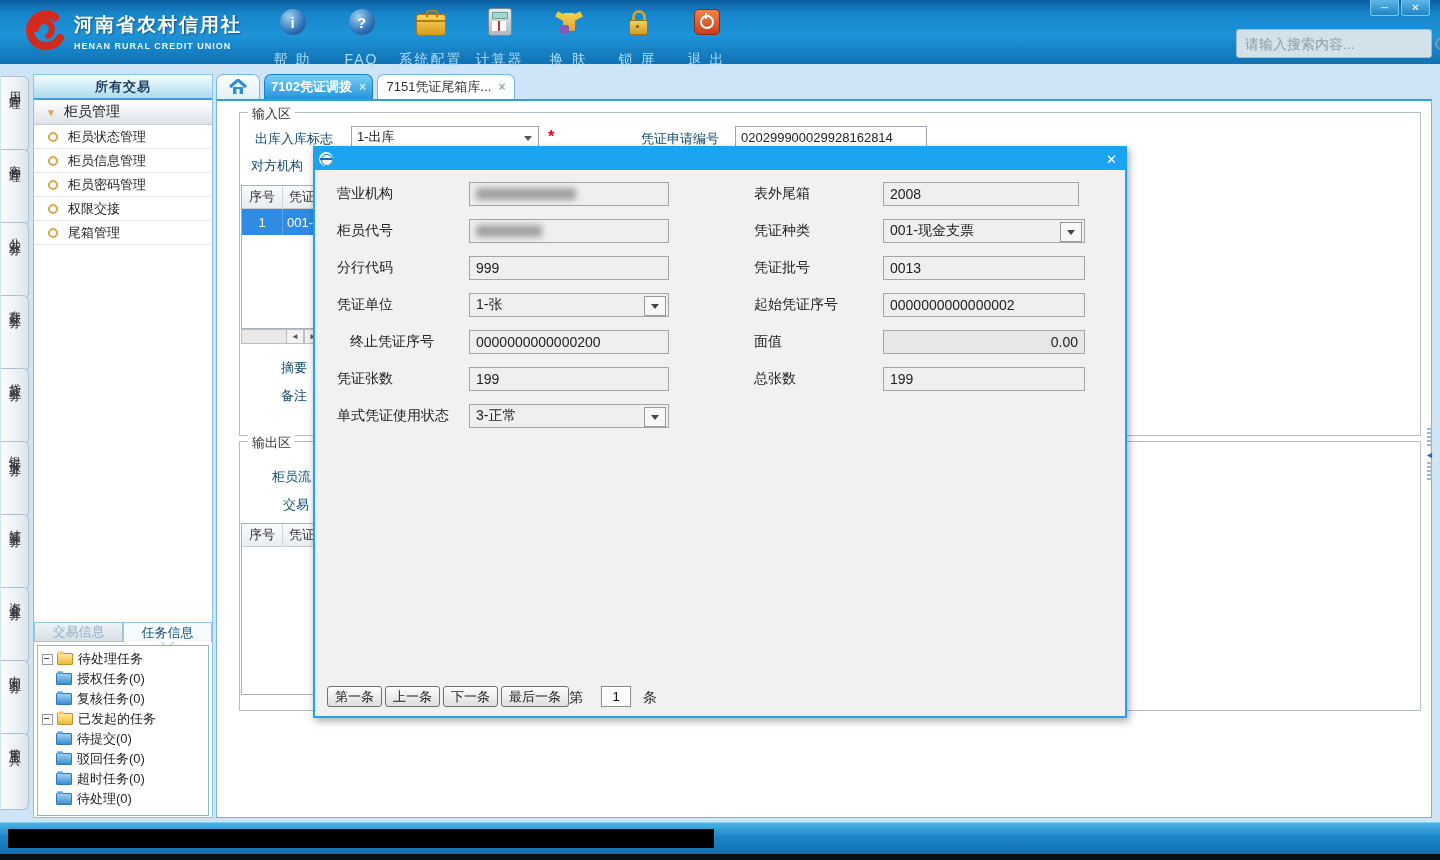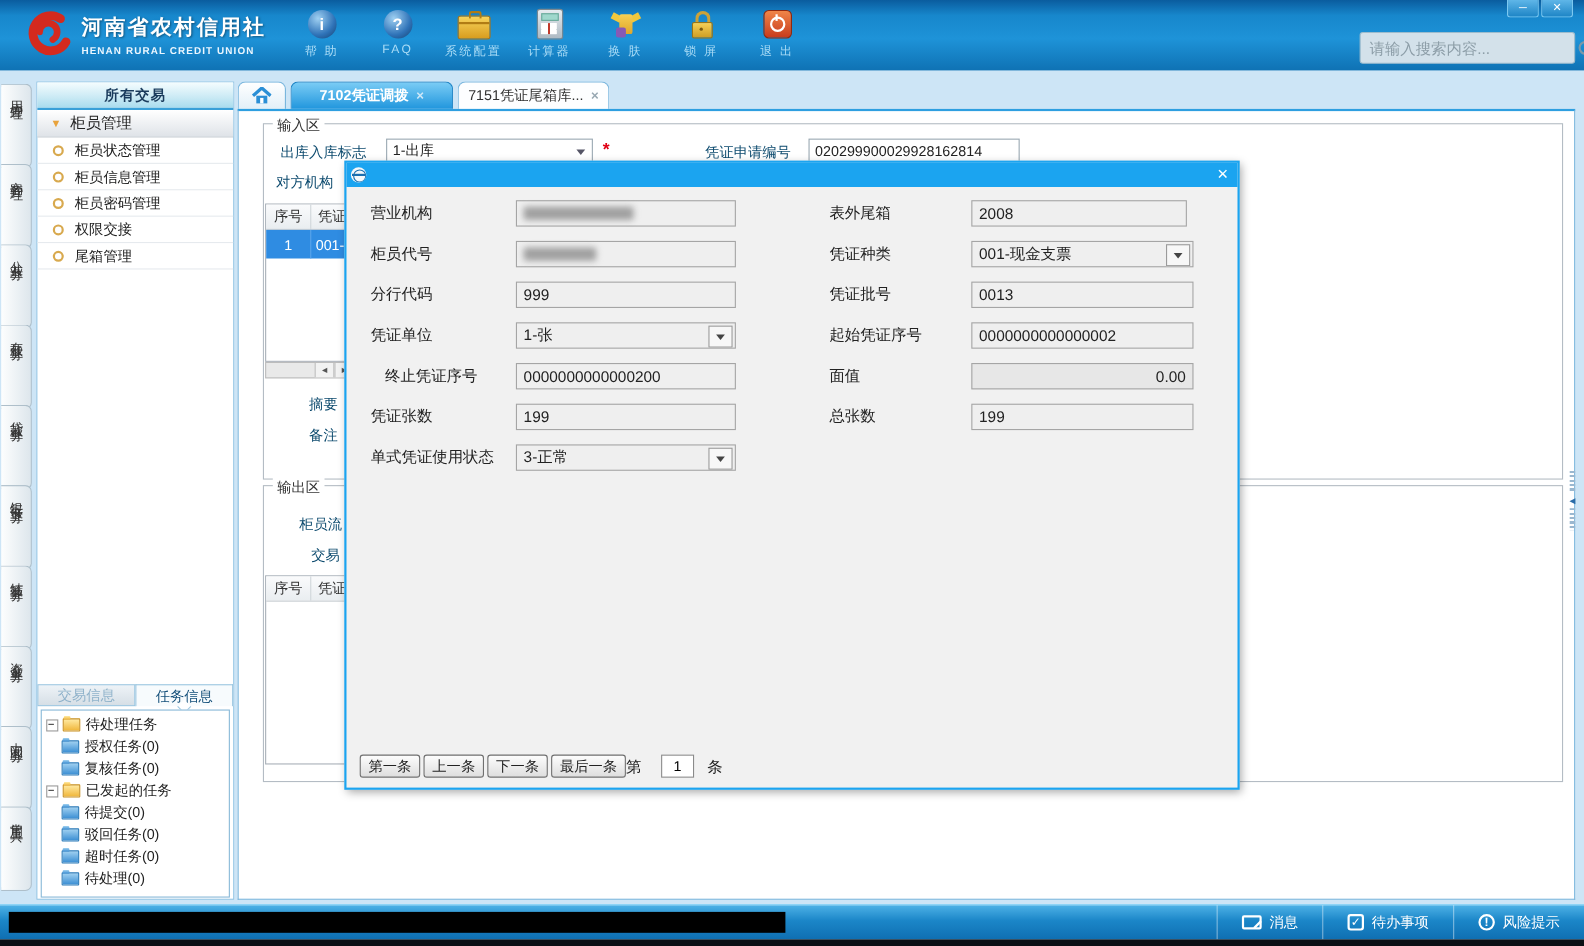--- a/index.html
+++ b/index.html
@@ -9,21 +9,21 @@
   
   .header{position:absolute;left:0;top:0;width:1440px;height:64px;
     background:linear-gradient(180deg,#0a5c9e 0%,#1787cc 22%,#1e93d8 55%,#0f72b4 100%);}
   .logo{position:absolute;left:16px;top:8px;display:flex;align-items:center;}
   .logo-text{margin-left:8px;}
   .logo-title{color:#fff;font-size:19px;font-weight:bold;letter-spacing:2px;text-shadow:1px 1px 2px rgba(0,0,0,.4);}
   .logo-sub{color:#eaf6ff;font-size:9px;font-weight:bold;letter-spacing:1px;margin-top:3px;}
   .toolbar{position:absolute;left:258px;top:7px;display:flex;}
   .tb-item{width:69px;display:flex;flex-direction:column;align-items:center;cursor:pointer;}
   .tb-ico{height:30px;display:flex;align-items:center;justify-content:center;}
-  .tb-label{font-size:11px;color:#aadcf6;margin-top:2px;letter-spacing:2px;}
+  .tb-label{font-size:14px;color:#aadcf6;margin-top:14px;letter-spacing:2px;}
   .ball{width:26px;height:26px;border-radius:50%;color:#fff;font-weight:bold;font-size:15px;
     display:flex;align-items:center;justify-content:center;
     background:radial-gradient(circle at 35% 30%,#9fd0f2,#2f73b8 60%,#16406e);}
   .toolbox{width:28px;height:20px;border-radius:3px;position:relative;margin-top:6px;
     background:linear-gradient(180deg,#f7d45c,#d89c1e);border:1px solid #a8761a;}
   .toolbox:before{content:"";position:absolute;left:0;top:5px;width:100%;height:2px;background:#b07c14;}
   .toolbox:after{content:"";position:absolute;left:9px;top:-5px;width:8px;height:5px;border:2px solid #b07c14;border-bottom:none;border-radius:3px 3px 0 0;}
   .calc{width:22px;height:26px;border-radius:3px;background:linear-gradient(180deg,#e6ecf0,#aeb9c2);border:1px solid #7c8890;position:relative;}
   .calc:before{content:"";position:absolute;left:3px;top:3px;width:14px;height:5px;background:#9fd8cc;border:1px solid #6aa89a;}
   .calc:after{content:"";position:absolute;left:3px;top:12px;width:14px;height:10px;
@@ -82,21 +82,21 @@
   .folder{width:14px;height:10px;border-radius:1px;margin-right:5px;position:relative;flex:none;}
   .folder:before{content:"";position:absolute;left:0;top:-3px;width:6px;height:3px;border-radius:1px 1px 0 0;background:inherit;}
   .folder.yellow{background:linear-gradient(180deg,#ffe9a0,#f0b73c);border:1px solid #c89020;}
   .folder.blue{background:linear-gradient(180deg,#9fd0f0,#3c8fd4);border:1px solid #2a7ab8;}
   
   .main{position:absolute;left:216px;top:74px;width:1216px;height:744px;}
   .tabbar{position:absolute;left:0;top:0;height:25px;display:flex;}
   .tab{height:25px;box-sizing:border-box;border:1px solid #7ab6dd;border-bottom:none;border-radius:7px 7px 0 0;
     display:flex;align-items:center;justify-content:center;font-size:13px;cursor:pointer;margin-right:4px;}
   .tab.home{width:44px;background:linear-gradient(180deg,#ffffff,#e2eff8);}
-  .tab.active{width:148px;background:linear-gradient(180deg,#7accf5,#2196dd);color:#fff;font-weight:bold;border-color:#1b82c4;}
+  .tab.active{width:109px;background:linear-gradient(180deg,#7accf5,#2196dd);color:#fff;font-weight:bold;border-color:#1b82c4;}
   .tab.plain{width:138px;background:#fdfeff;color:#333;}
   .tab .x{margin-left:7px;font-size:12px;font-weight:bold;cursor:pointer;}
   .tab.active .x{color:#cfe8f8;}
   .tab.plain .x{color:#98a8b2;}
   .content{position:absolute;left:0;top:25px;width:1216px;height:719px;background:#fff;
     border:1px solid #7ab6dd;border-top:2px solid #2e9fe0;box-sizing:border-box;}
   .fieldset{position:absolute;border:1px solid #b4bcc4;}
   .legend{position:absolute;left:8px;top:-8px;background:#fff;padding:0 4px;font-size:13px;color:#333;}
   .flabel{position:absolute;font-size:13px;color:#0c4a6e;}
   .inp{position:absolute;box-sizing:border-box;background:#fff;border:1px solid #9aa8b2;font-size:13px;color:#222;
@@ -496,36 +496,16 @@
     <div class="mbtn" style="left:70px;top:538px">上一条</div>
     <div class="mbtn" style="left:128px;top:538px">下一条</div>
     <div class="mbtn" style="left:186px;top:538px">最后一条</div>
     <div class="mnav-txt" style="left:254px;top:541px">第</div>
     <input class="mnav-inp" style="left: 286px; top: 538px;" value="1">
     <div class="mnav-txt" style="left:328px;top:541px">条</div>
   </div>
 
   <div class="statusbar">
     <div class="redact"></div>
-    <div class="st-right">
-      <div class="st-item">
-        <span class="ic">
-            <span class="env"></span>
-          </span>
-        <span>消息</span>
-      </div>
-      <div class="st-item">
-        <span class="ic">
-            <span class="chk">✓</span>
-          </span>
-        <span>待办事项</span>
-      </div>
-      <div class="st-item">
-        <span class="ic">
-            <span class="bang">!</span>
-          </span>
-        <span>风险提示</span>
-      </div>
-    </div>
   </div>
   <div class="bottomstrip"></div>
 
 </div>
 
 </body></html>

